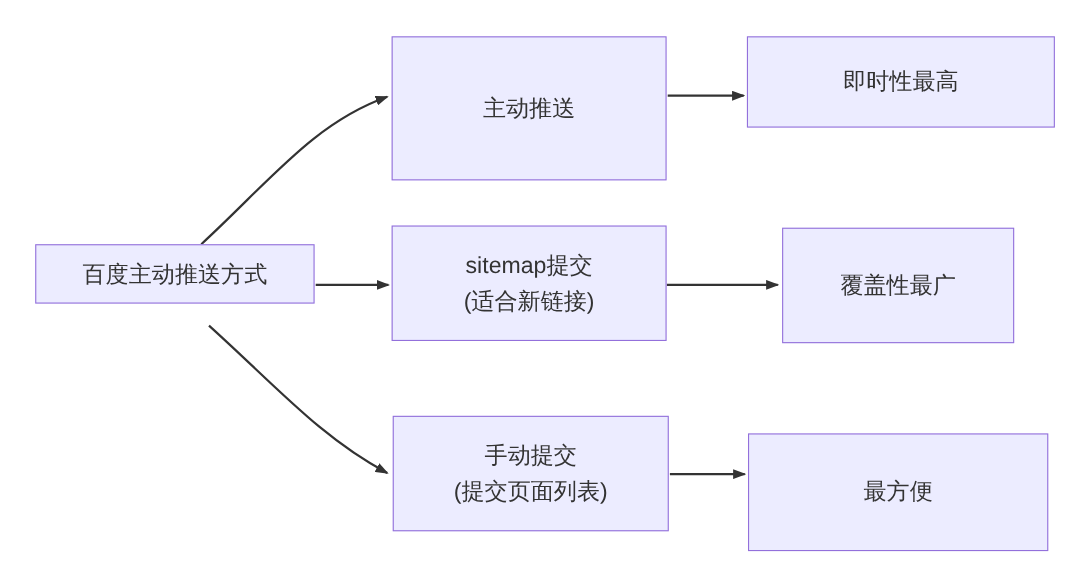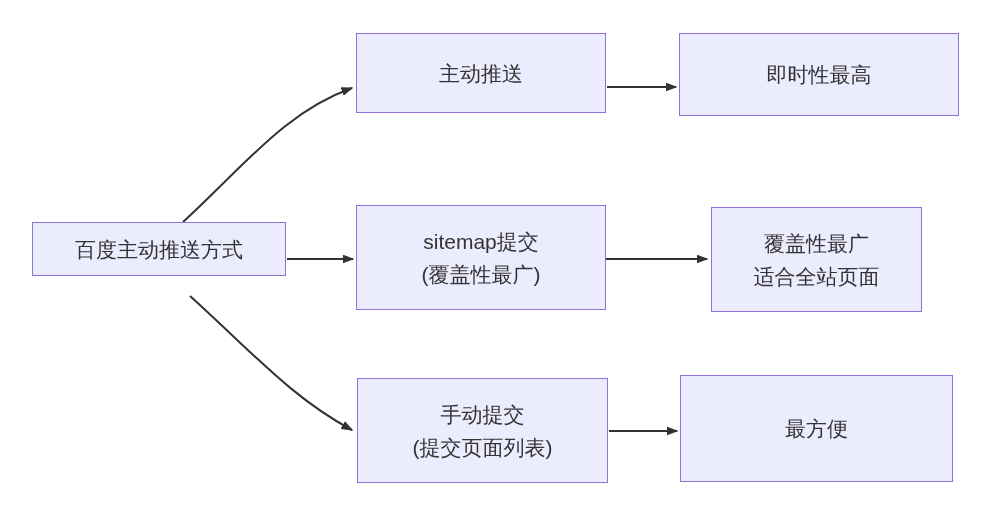--- a/index.html
+++ b/index.html
@@ -28,26 +28,26 @@
     text-align: center;
     display: flex;
     flex-direction: column;
     align-items: center;
     justify-content: center;
     white-space: nowrap;
   }
   .node span { display: block; }
   
   .node-root           { left: 32px;  top: 222px; width: 254px; height: 54px;  }
-  .node-push           { left: 356px; top: 33px;  width: 250px; height: 80px; }
+  .node-push           { left: 356px; top: 33px;  width: 250px; height: 131px; }
   .node-sitemap        { left: 356px; top: 205px; width: 250px; height: 105px; text-align: center; }
   .node-manual         { left: 357px; top: 378px; width: 251px; height: 105px; align-items: center; }
   .node-push-result    { left: 679px; top: 33px;  width: 280px; height: 83px; }
   .node-sitemap-result { left: 711px; top: 207px; width: 211px; height: 105px; }
-  .node-manual-result  { left: 680px; top: 375px; width: 273px; height: 107px; }
+  .node-manual-result  { left: 680px; top: 394px; width: 273px; height: 107px; }
   .edge { stroke: #333333; stroke-width: 2; fill: none; }
 </style>
 </head>
 <body>
 
 <div class="canvas">
 
   <svg class="edges-layer" width="991" height="518" viewBox="0 0 991 518" xmlns="http://www.w3.org/2000/svg">
     <defs>
       <marker id="arrowhead" viewBox="0 0 12 9" refX="10.5" refY="4.5" markerWidth="12" markerHeight="9" orient="auto" markerUnits="userSpaceOnUse">
@@ -65,34 +65,33 @@
   <div class="node node-root">
     <span>百度主动推送方式</span>
   </div>
 
   <div class="node node-push">
     <span>主动推送</span>
   </div>
 
   <div class="node node-sitemap">
     <span>sitemap提交</span>
-    <span>(覆盖性最广)</span>
+    <span>(适合新链接)</span>
   </div>
 
   <div class="node node-manual">
     <span>手动提交</span>
     <span>(提交页面列表)</span>
   </div>
 
   <div class="node node-push-result">
     <span>即时性最高</span>
   </div>
 
   <div class="node node-sitemap-result">
     <span>覆盖性最广</span>
-    <span>适合全站页面</span>
   </div>
 
   <div class="node node-manual-result">
     <span>最方便</span>
   </div>
 
 </div>
 
 </body></html>

